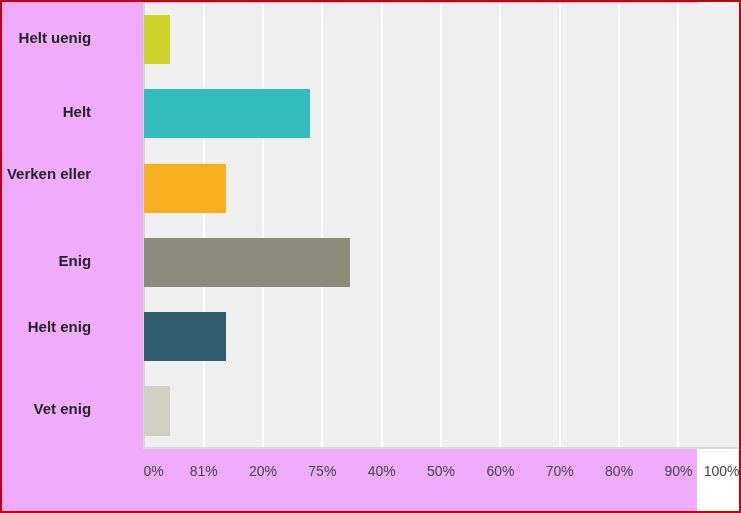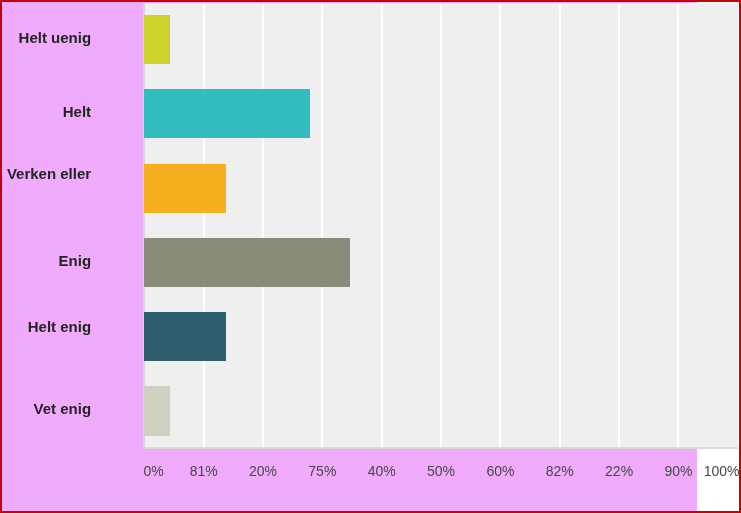--- a/index.html
+++ b/index.html
@@ -131,20 +131,20 @@
   </div>
 
   <div id="ticks-layer">
     <div class="tick-label" style="left: 143.4px;">0%</div>
     <div class="tick-label" style="left: 189.634px;">81%</div>
     <div class="tick-label" style="left: 248.984px;">20%</div>
     <div class="tick-label" style="left: 308.334px;">75%</div>
     <div class="tick-label" style="left: 367.684px;">40%</div>
     <div class="tick-label" style="left: 427.034px;">50%</div>
     <div class="tick-label" style="left: 486.384px;">60%</div>
-    <div class="tick-label" style="left: 545.734px;">82%</div>
-    <div class="tick-label" style="left: 605.084px;">22%</div>
+    <div class="tick-label" style="left: 545.734px;">70%</div>
+    <div class="tick-label" style="left: 605.084px;">80%</div>
     <div class="tick-label" style="left: 664.434px;">90%</div>
     <div class="tick-label" style="left: 703.688px;">100%</div>
   </div>
 
   <div id="frame-border"></div>
 </div>
 
 </body></html>

